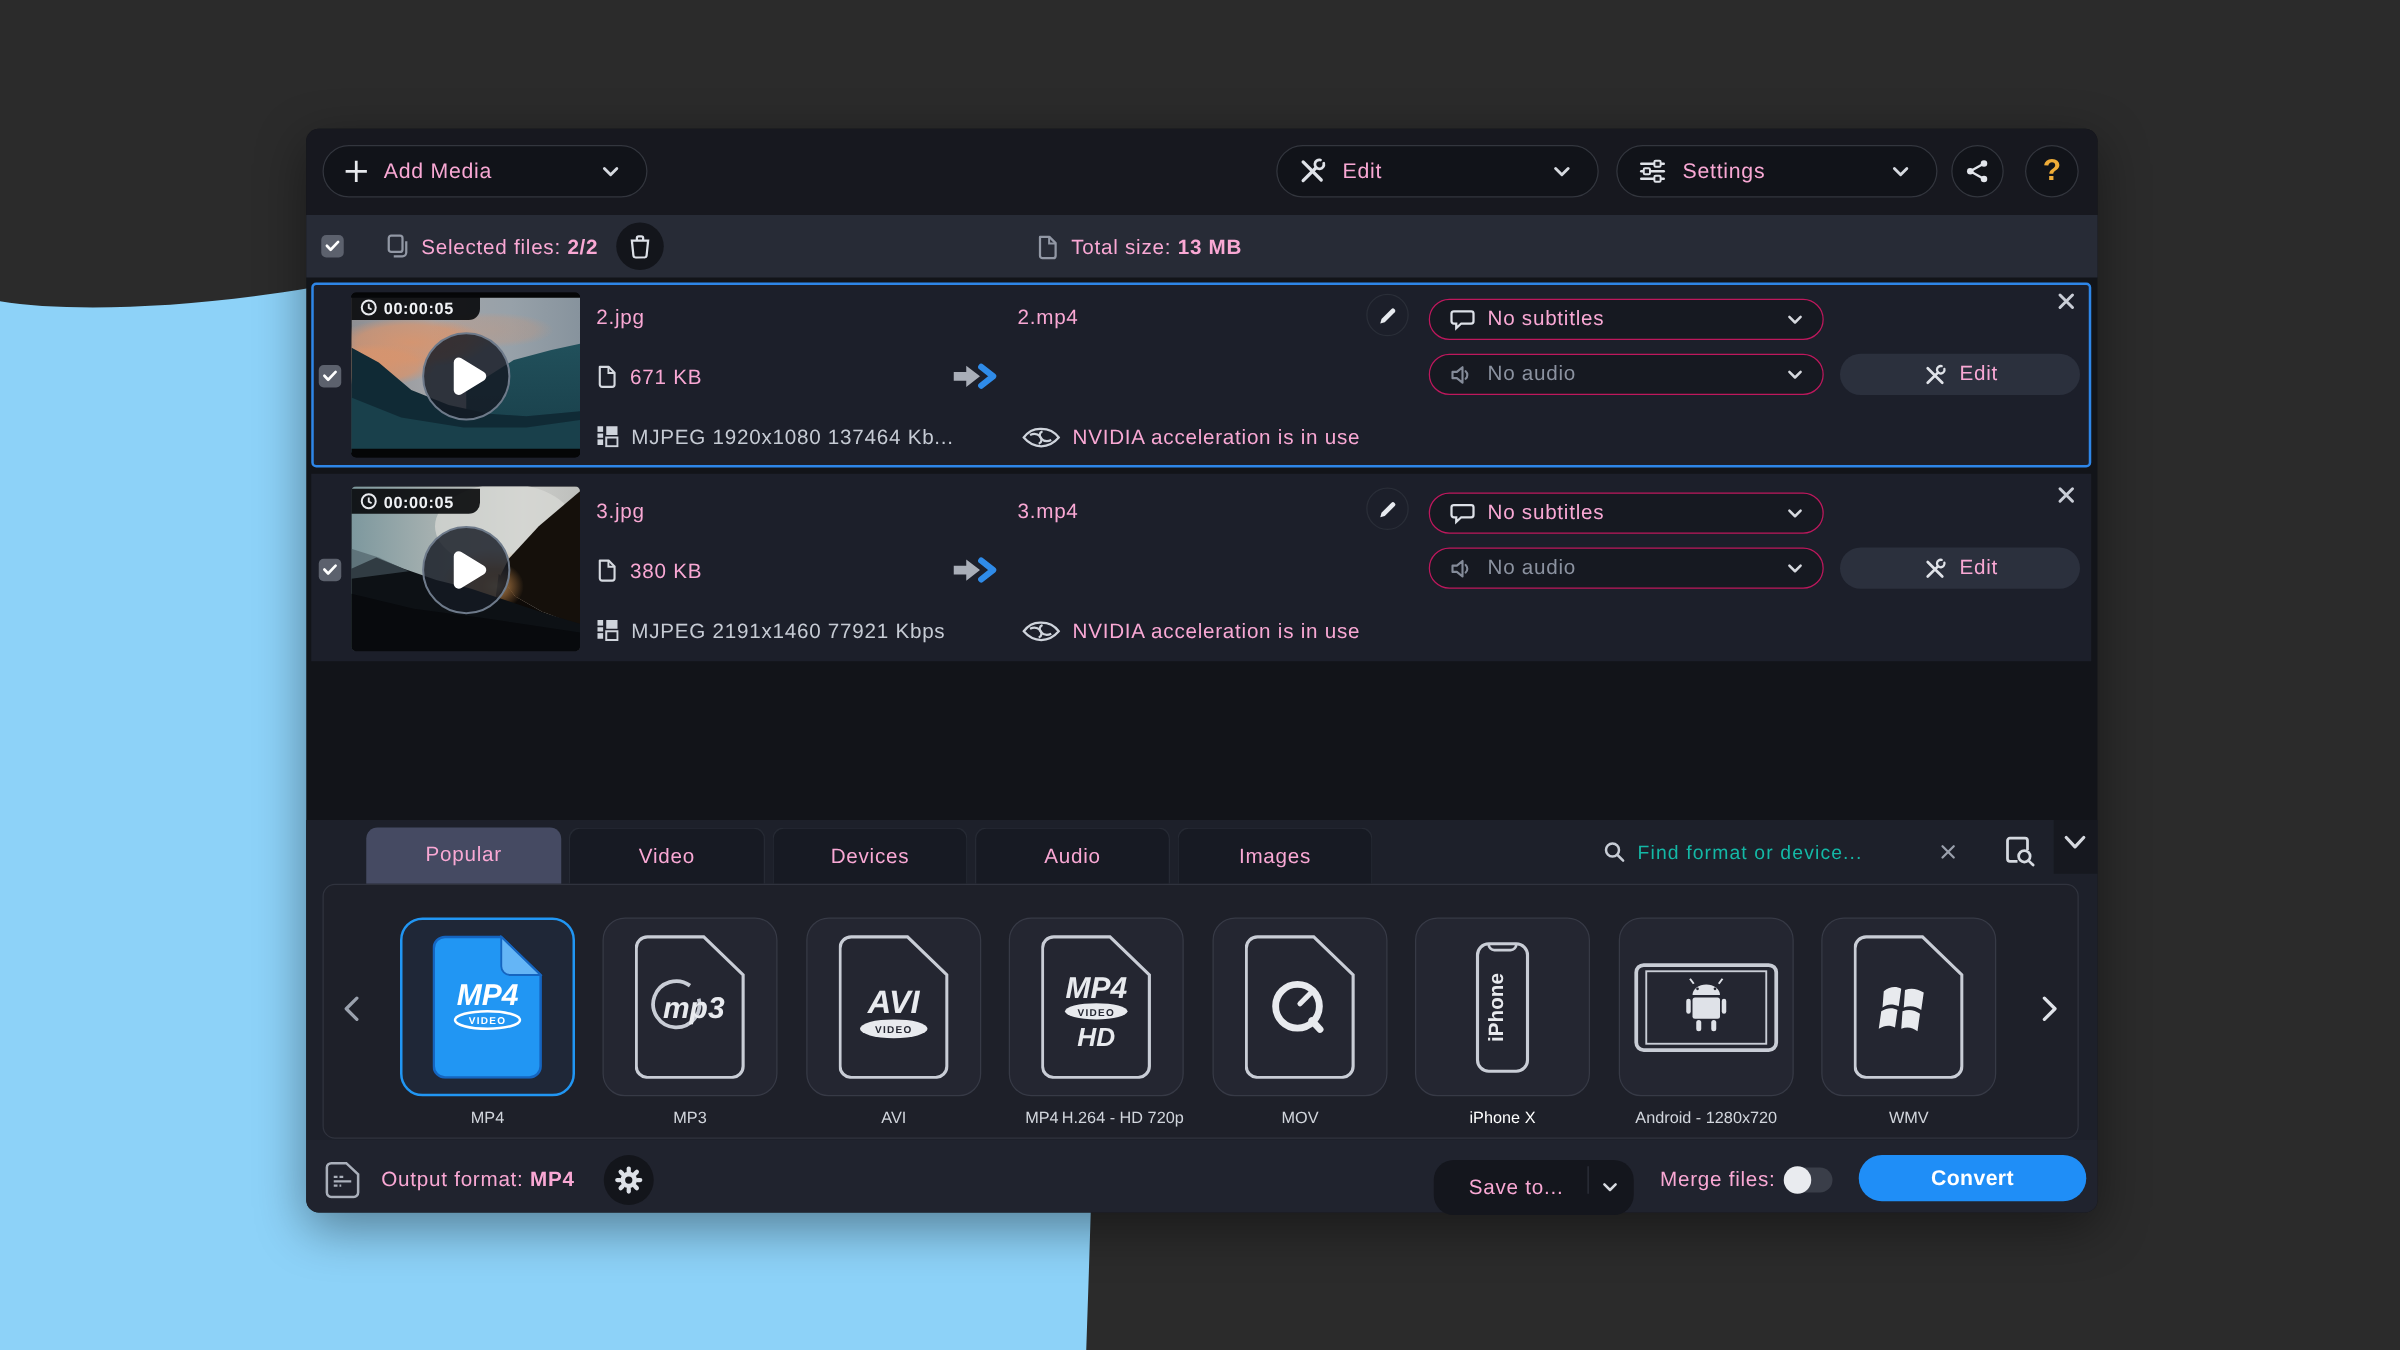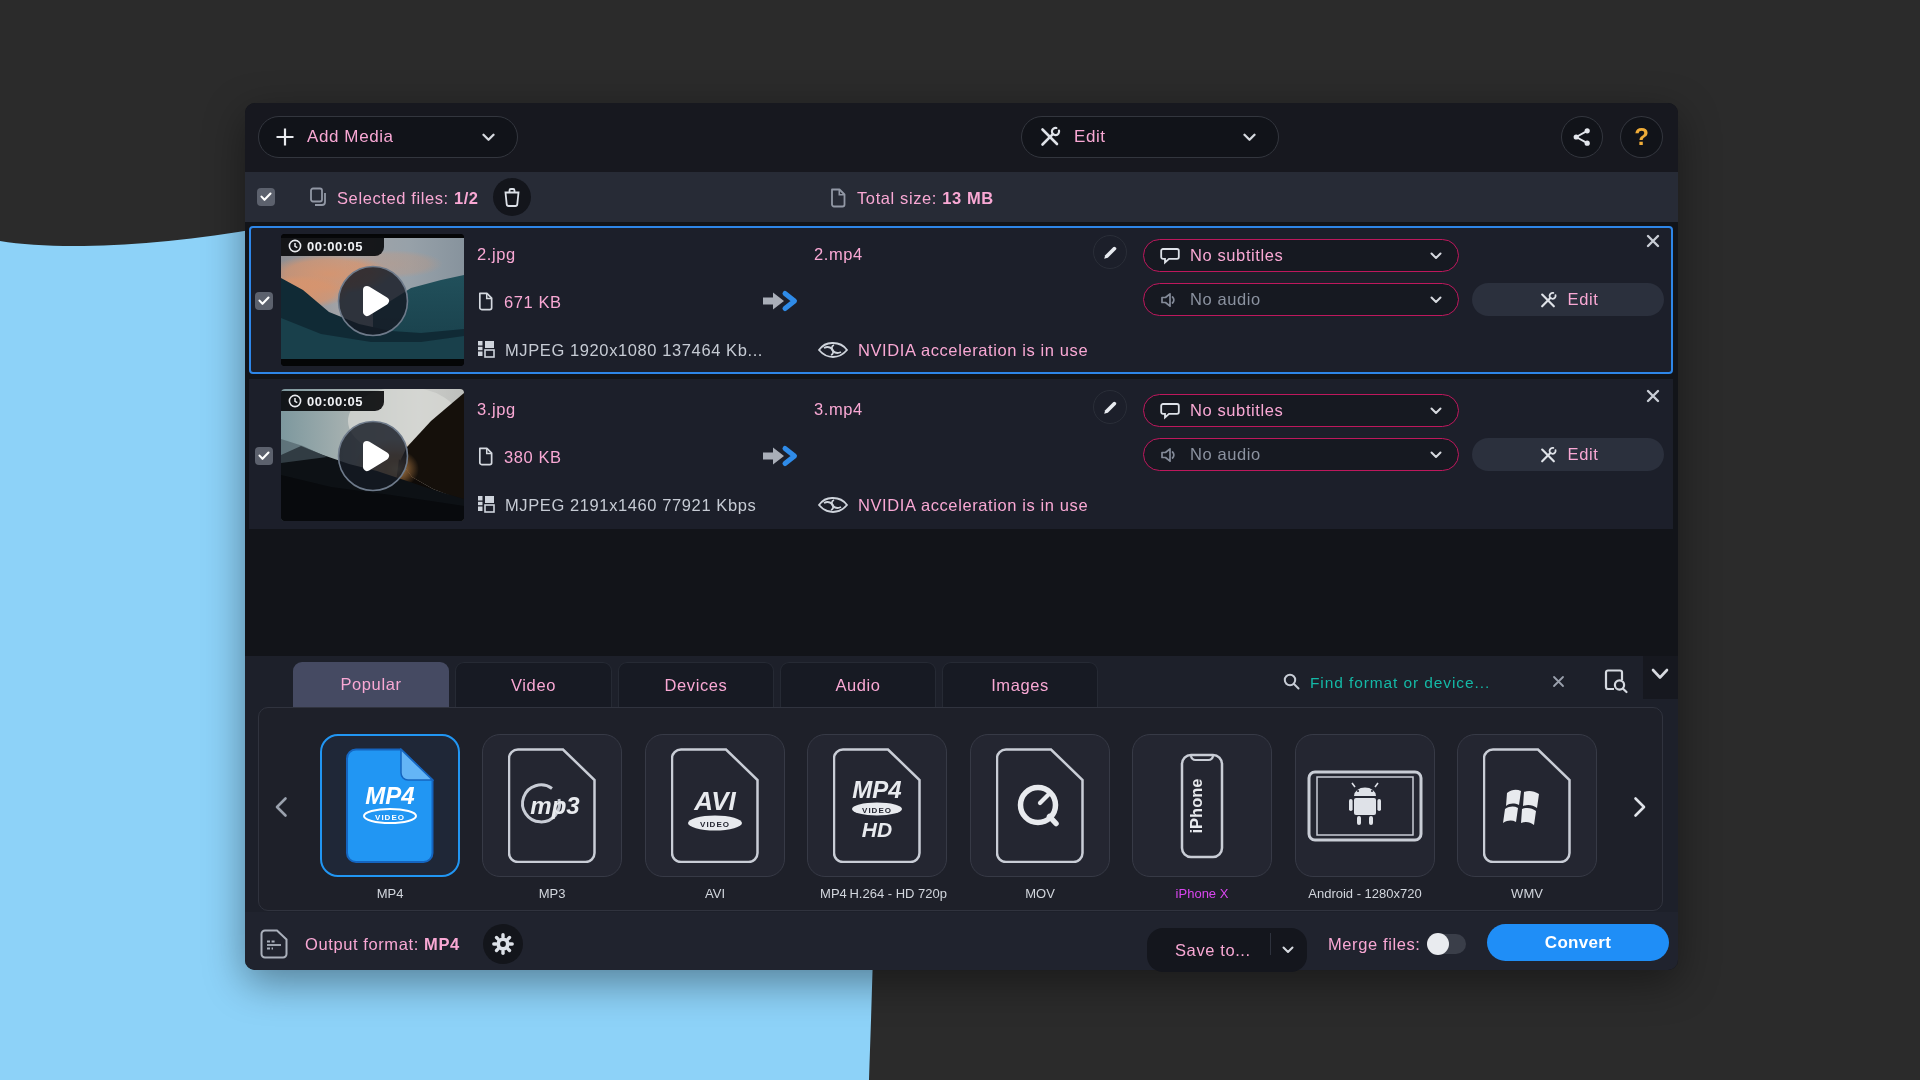--- a/index.html
+++ b/index.html
@@ -43,20 +43,38 @@
           <path d="M14.8 9.2 L4.5 19.5"></path>
       </g>
       <path d="M 18.4 3.0 A 3.6 3.6 0 1 0 21.0 5.6" fill="none" stroke="#dfe2e8" stroke-width="2.2" stroke-linecap="round"></path>
     </svg>
     <span class="txt" style="font-size:17px;margin-left:12px;">Edit</span>
     <svg style="position:absolute;right:22px;" width="13" height="9" viewBox="0 0 13 9">
         <path d="M1.5 1.8 L6.5 6.8 L11.5 1.8" stroke="#d6d9df" stroke-width="2.3" fill="none" stroke-linecap="round" stroke-linejoin="round"></path>
       </svg>
   </div>
 
+  <div class="abs tbtn" style="left:1293px;top:116px;width:257px;height:42px;box-sizing:border-box;">
+    <svg style="margin-left:16px" width="24" height="22" viewBox="0 0 24 22">
+      <g stroke="#dfe2e8" stroke-width="2" stroke-linecap="round">
+        <path d="M3 5 H21"></path>
+          <path d="M3 11 H21"></path>
+          <path d="M3 17 H21"></path>
+      </g>
+      <g fill="#17181f" stroke="#dfe2e8" stroke-width="1.6">
+        <rect x="13.5" y="2.6" width="5" height="4.8" rx="1"></rect>
+        <rect x="5" y="8.6" width="5" height="4.8" rx="1"></rect>
+        <rect x="13.5" y="14.6" width="5" height="4.8" rx="1"></rect>
+      </g>
+    </svg>
+    <span class="txt" style="font-size:17px;margin-left:12px;">Settings</span>
+    <svg style="position:absolute;right:22px;" width="13" height="9" viewBox="0 0 13 9">
+        <path d="M1.5 1.8 L6.5 6.8 L11.5 1.8" stroke="#d6d9df" stroke-width="2.3" fill="none" stroke-linecap="round" stroke-linejoin="round"></path>
+      </svg>
+  </div>
 
   <div class="abs tbtn" style="left:1561px;top:116px;width:42px;height:42px;border-radius:50%;box-sizing:border-box;justify-content:center;">
     <svg width="20" height="20" viewBox="0 0 20 20">
       <g fill="#e3e6ec">
           <circle cx="4.2" cy="10" r="2.6"></circle>
           <circle cx="15.2" cy="3.8" r="2.6"></circle>
           <circle cx="15.2" cy="16.2" r="2.6"></circle>
         </g>
       <g stroke="#e3e6ec" stroke-width="1.9">
           <path d="M4.2 10 L15.2 3.8"></path>
@@ -72,21 +90,21 @@
 
   <div class="abs" style="left:257px;top:188px;width:18px;height:18px;background:#5c616d;border-radius:4px;">
     <svg style="position:absolute;left:3px;top:4px;" width="12" height="10" viewBox="0 0 12 10">
         <path d="M1.5 4.6 L4.5 7.8 L10.5 1.5" stroke="#fff" stroke-width="2.1" fill="none" stroke-linecap="round" stroke-linejoin="round"></path>
       </svg>
   </div>
   <svg class="abs" style="left:308px;top:186px;" width="22" height="22" viewBox="0 0 22 22">
     <rect x="3" y="2.5" width="11" height="13" rx="2" fill="none" stroke="#9298a5" stroke-width="1.8"></rect>
     <path d="M17 7 V16 a3 3 0 0 1 -3 3 H7" fill="none" stroke="#9298a5" stroke-width="1.8"></path>
   </svg>
-  <div class="abs txt" style="left:337px;top:189px;">Selected files: <b>1/2</b></div>
+  <div class="abs txt" style="left:337px;top:189px;">Selected files: <b>2/2</b></div>
   <div class="abs" style="left:493px;top:178px;width:38px;height:38px;border-radius:50%;background:#13151b;">
     <svg style="position:absolute;left:10px;top:9px;" width="18" height="20" viewBox="0 0 18 20">
       <path d="M2.5 5.5 H15.5 L14.3 17.2 a2 2 0 0 1 -2 1.8 H5.7 a2 2 0 0 1 -2 -1.8 Z" fill="none" stroke="#dde1e8" stroke-width="1.8"></path>
       <path d="M6.5 5 V3.4 a1.4 1.4 0 0 1 1.4 -1.4 H10.1 a1.4 1.4 0 0 1 1.4 1.4 V5" fill="none" stroke="#dde1e8" stroke-width="1.8"></path>
     </svg>
   </div>
   <svg class="abs" style="left:829px;top:188px;" width="18" height="20" viewBox="0 0 18 20">
     <path d="M3 1.5 H10.5 L15.5 6.5 V16.5 a2 2 0 0 1 -2 2 H5 a2 2 0 0 1 -2 -2 Z" fill="none" stroke="#9298a5" stroke-width="1.8" stroke-linejoin="round"></path>
     <path d="M10.3 1.8 V6.7 H15.2" fill="none" stroke="#9298a5" stroke-width="1.6"></path>
   </svg>
@@ -447,21 +465,21 @@
       <path d="M 22 61 C 27 58 31 58 35 60 L 33 74 C 29 72 25 72 20 75 Z"></path>
       <path d="M 39 61 C 44 59 49 60 53 63 L 51 77 C 47 74 43 73 38 75 Z"></path>
     </g>
   </svg>
 
   <div class="abs" style="left:320px;top:886px;width:140px;text-align:center;font-size:13px;color:#d2d6dd;">MP4</div>
   <div class="abs" style="left:482px;top:886px;width:140px;text-align:center;font-size:13px;color:#d2d6dd;">MP3</div>
   <div class="abs" style="left:645px;top:886px;width:140px;text-align:center;font-size:13px;color:#d2d6dd;">AVI</div>
   <div class="abs" style="left:807px;top:886px;width:140px;text-align:right;font-size:13px;color:#d2d6dd;">MP4 H.264 - HD 720p</div>
   <div class="abs" style="left:970px;top:886px;width:140px;text-align:center;font-size:13px;color:#d2d6dd;">MOV</div>
-  <div class="abs" style="left:1132px;top:886px;width:140px;text-align:center;font-size:13px;color:#d946ef;">iPhone X</div>
+  <div class="abs" style="left:1132px;top:886px;width:140px;text-align:center;font-size:13px;color:#ffffff;">iPhone X</div>
   <div class="abs" style="left:1295px;top:886px;width:140px;text-align:center;font-size:13px;color:#d2d6dd;">Android - 1280x720</div>
   <div class="abs" style="left:1457px;top:886px;width:140px;text-align:center;font-size:13px;color:#d2d6dd;">WMV</div>
 
   <div class="abs" id="bbar" style="left:245px;top:912px;width:1433px;height:58px;background:#20232e;border-radius:0 0 10px 10px;"></div>
 
   <svg class="abs" style="left:260px;top:929px;" width="28" height="30" viewBox="0 0 28 30">
     <path d="M 5 1.5 H 17 L 26.5 10.5 V 25 a 3.5 3.5 0 0 1 -3.5 3.5 H 5 A 3.5 3.5 0 0 1 1.5 25 V 5 A 3.5 3.5 0 0 1 5 1.5 Z" fill="none" stroke="#aab0bb" stroke-width="2"></path>
     <g stroke="#aab0bb" stroke-width="1.8">
         <path d="M7 12.5 H15" stroke-dasharray="3 1.6"></path>
         <path d="M7 16 H21"></path>

